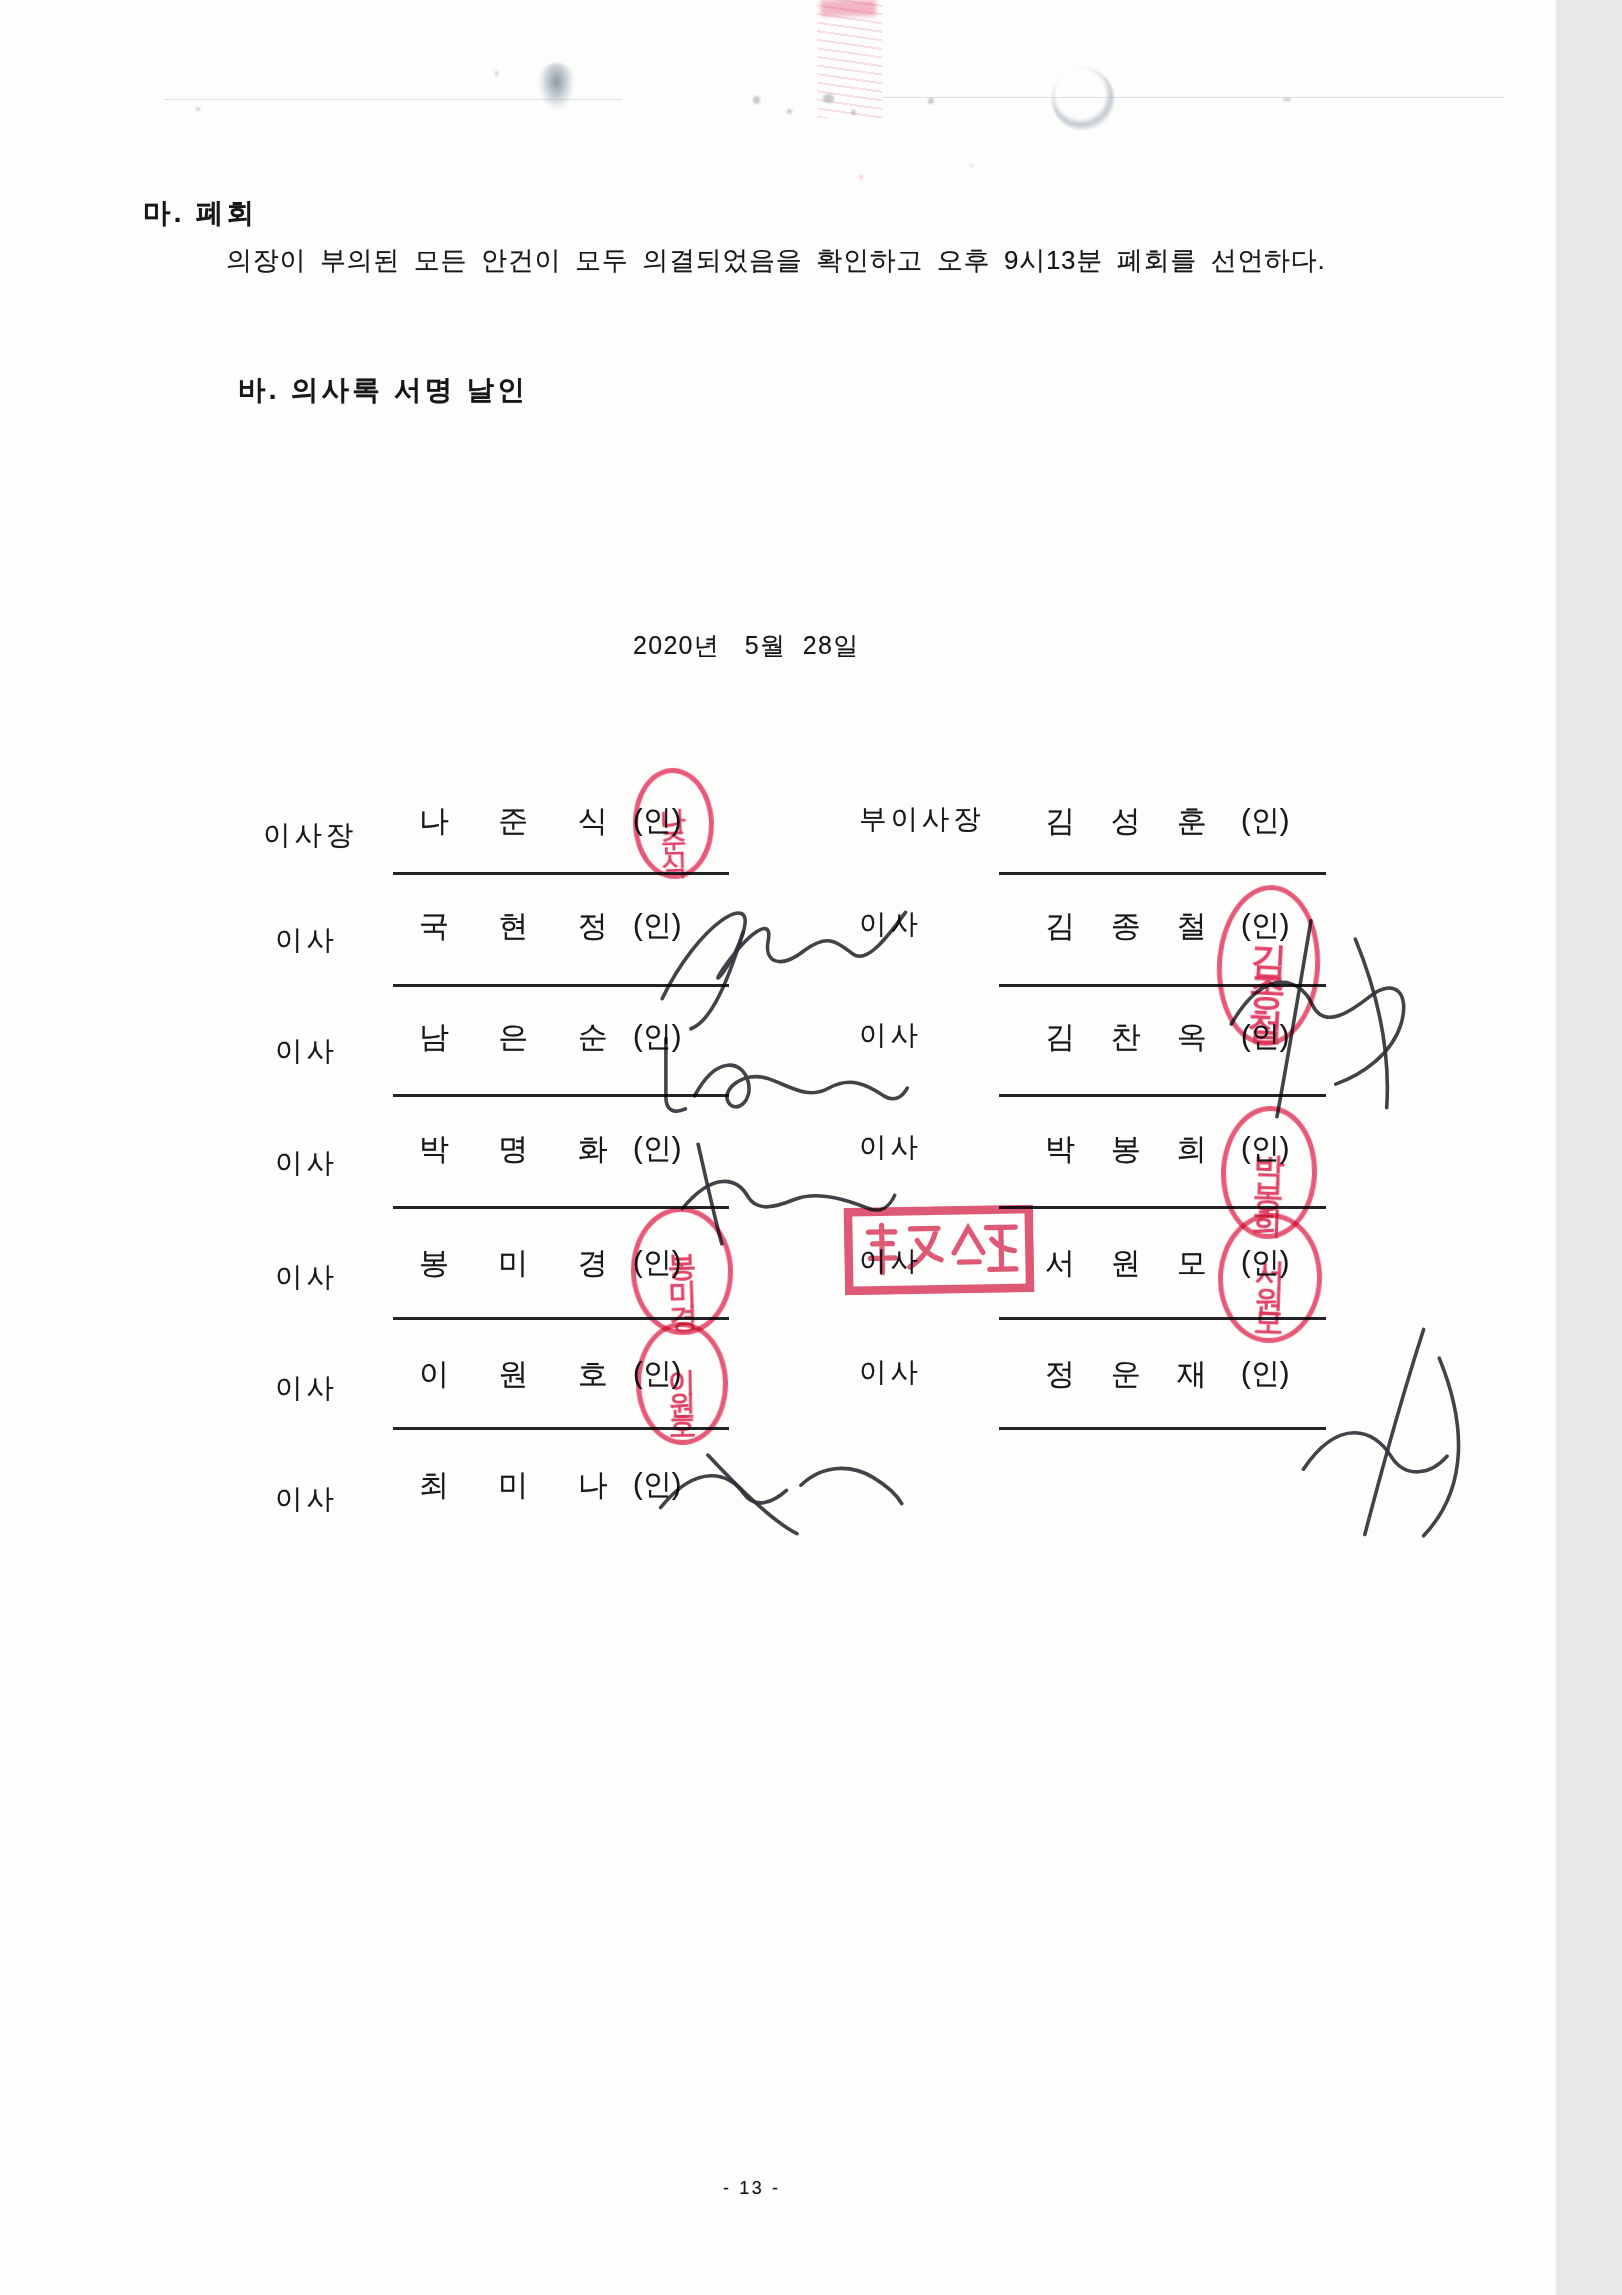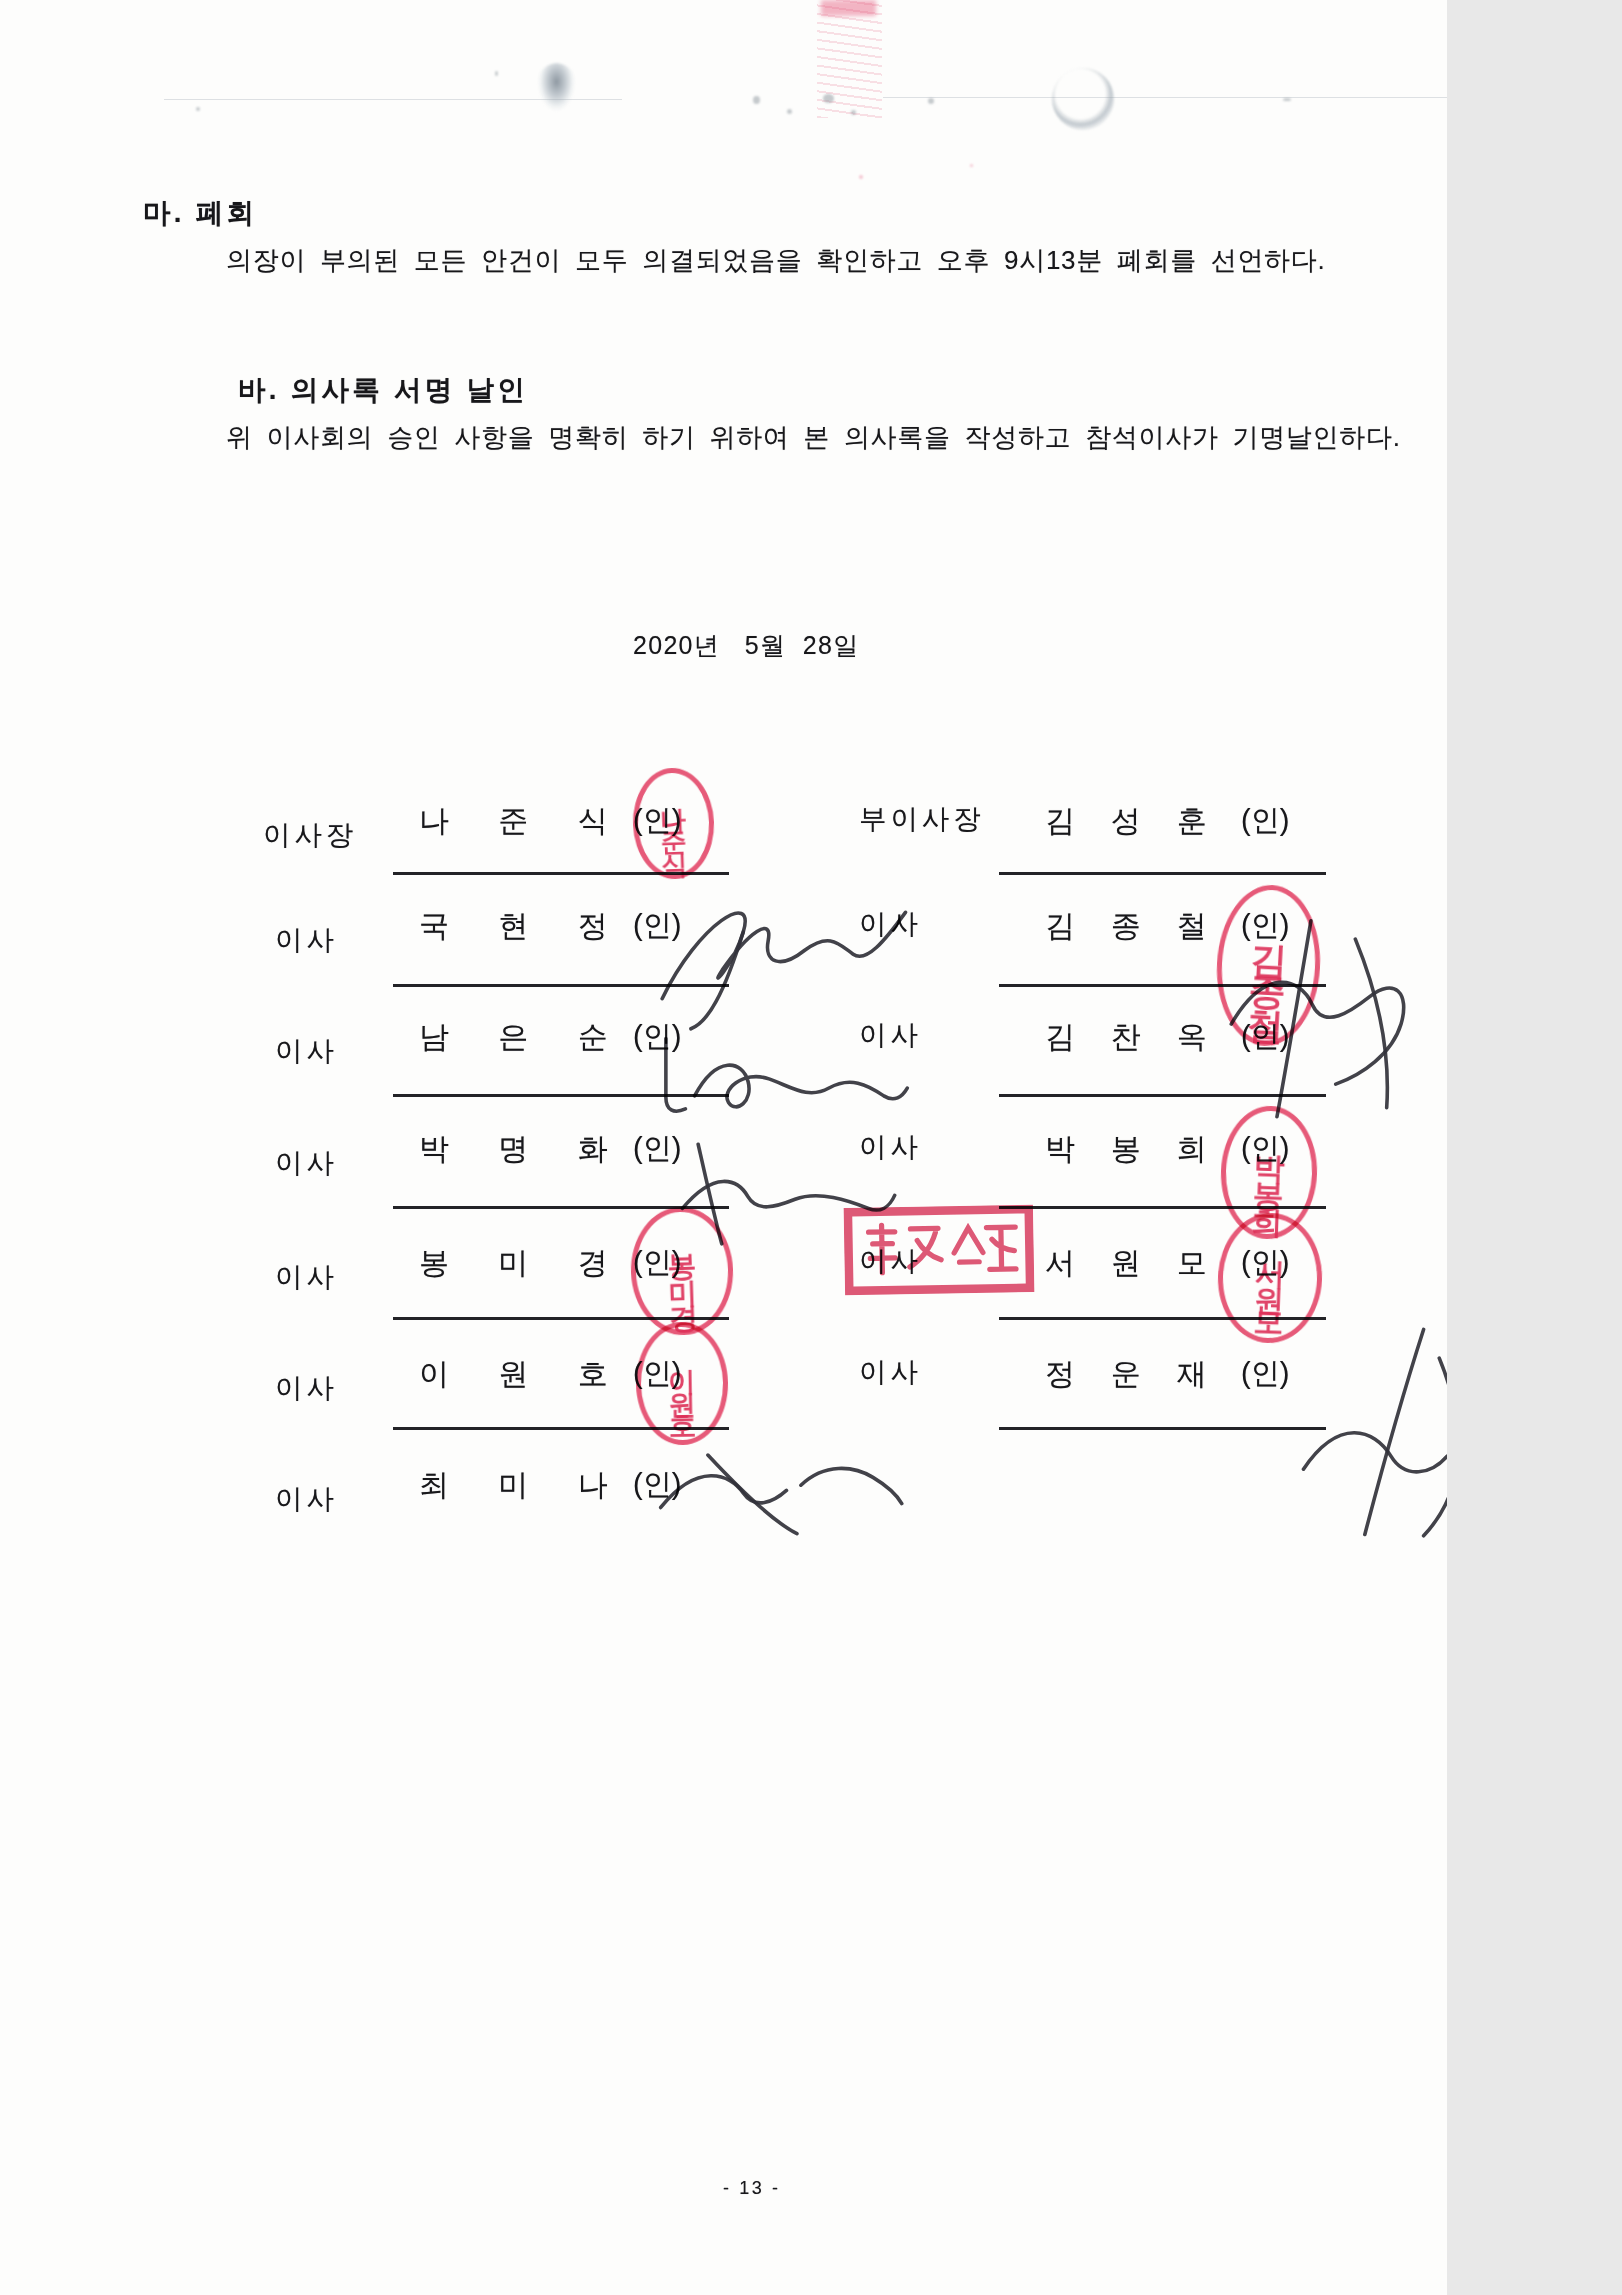--- a/index.html
+++ b/index.html
@@ -1,17 +1,17 @@
 <!DOCTYPE html>
 <html style="font-size:10.5px"><head>
 <meta charset="utf-8">
 <style>
   html,body{margin:0;padding:0;background:#e8e8e8;}
   .sheet{
-    position:relative;width:1447px;height:2295px;background:#fdfdfc;
+    position:relative;width:1556px;height:2295px;background:#fdfdfc;
     overflow:hidden;font-family:"Liberation Sans","DejaVu Sans",sans-serif;color:#17171a;
   }
   .t{position:absolute;white-space:pre;text-shadow:0 0 0.7px rgba(25,25,30,.45);}
   .h{font-size:27.5px;letter-spacing:3.3px;font-weight:600;}
   .b{font-size:26px;letter-spacing:0.7px;word-spacing:5.9px;font-weight:500;}
   .date{font-size:25px;letter-spacing:1.3px;font-weight:500;}
   .pageno{font-size:18px;letter-spacing:2.6px;font-weight:500;}
 
   .sig-row{position:absolute;left:0;width:100%;height:42px;}
   .sig-row .role{position:absolute;font-size:27.5px;letter-spacing:3.9px;white-space:pre;text-shadow:0 0 0.7px rgba(25,25,30,.45);}
@@ -85,21 +85,20 @@
     <span class="speck" style="left:851px;top:110px;width:4.6px;height:4.6px;"></span>
     <span class="speck" style="left:928px;top:98px;width:5.9px;height:5.9px;"></span>
     <span class="speck" style="left:1283px;top:98px;width:7.9px;height:3.3px;"></span>
     <span class="speck pink" style="left:859px;top:175px;width:3.9px;height:3.9px;"></span>
     <span class="speck pink" style="left:970px;top:164px;width:3.3px;height:3.3px;"></span>
   </div>
 
   <div class="t h" style="left:143px;top:195px;">마. 폐회</div>
   <div class="t b" style="left:226px;top:243px;">의장이 부의된 모든 안건이 모두 의결되었음을 확인하고 오후 9시13분 폐회를 선언하다.</div>
   <div class="t h" style="left:238px;top:372px;">바. 의사록 서명 날인</div>
-  <div class="t b" style="left:226px;top:420px;">위 이사회의 승인 사항을 명확히 하기 위하여 본 의사록을 작성하고 참석이사가 기명날인하다.</div>
   <div class="t date" style="left:633px;top:629px;">2020년   5월  28일</div>
 
   <div class="sig-row left-col row-l1" style="top:801px;">
     <span class="role">이사장</span>
     <span class="name">나 준 식</span>
     <span class="in">(인)</span>
   </div>
   <div class="sig-row left-col" style="top:906px;">
     <span class="role">이사</span>
     <span class="name">국 현 정</span>

